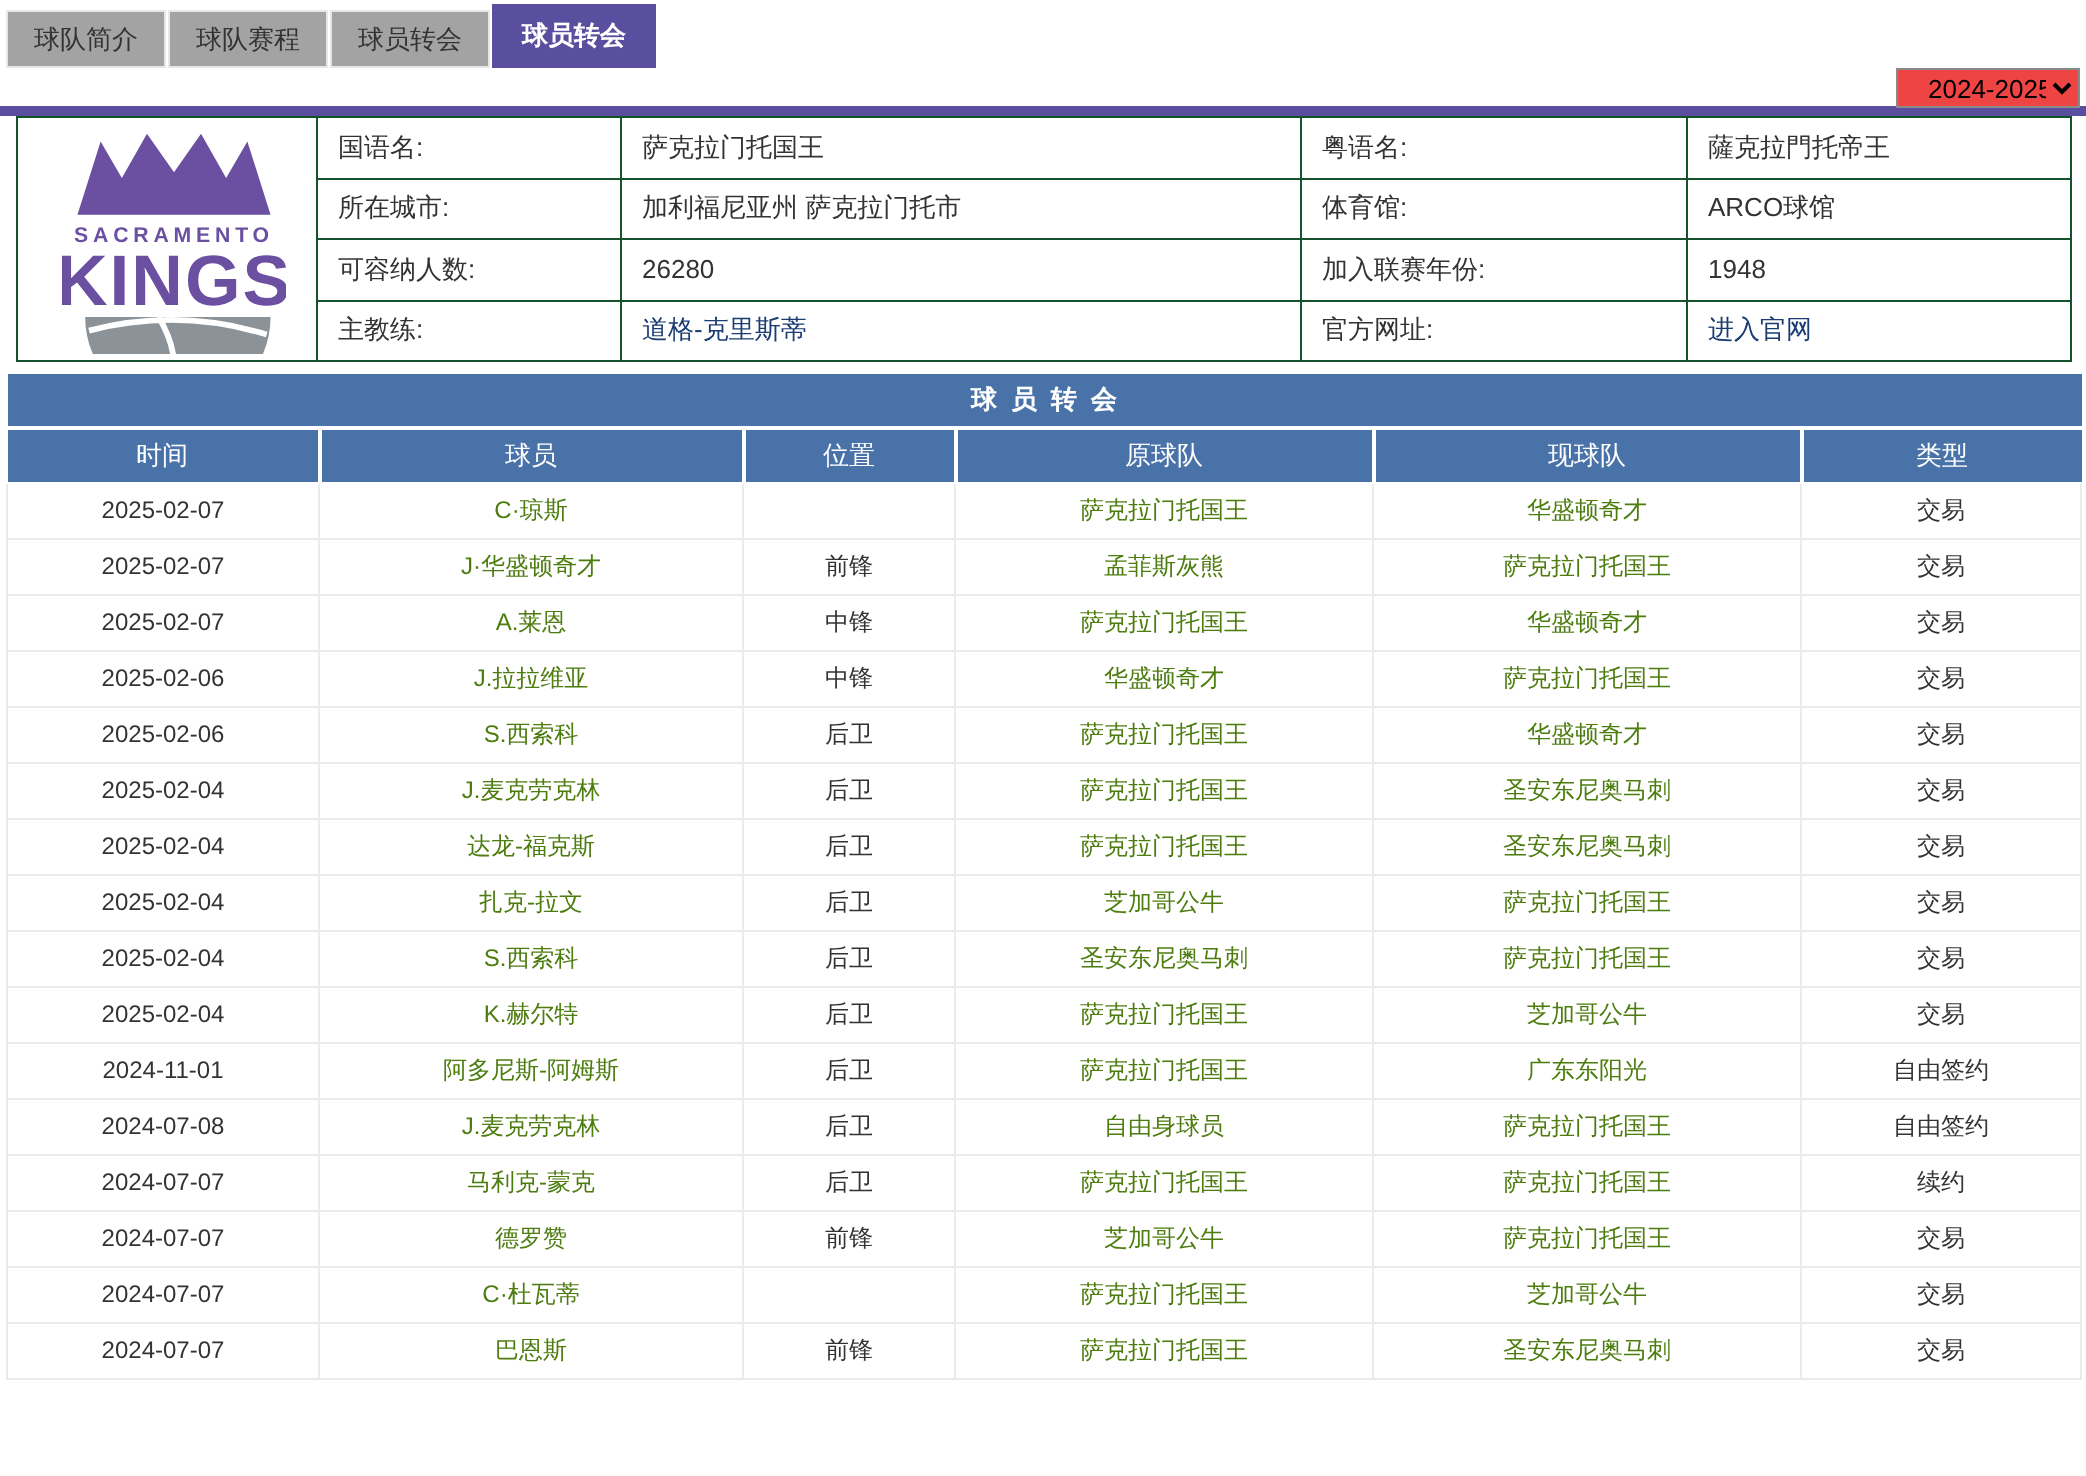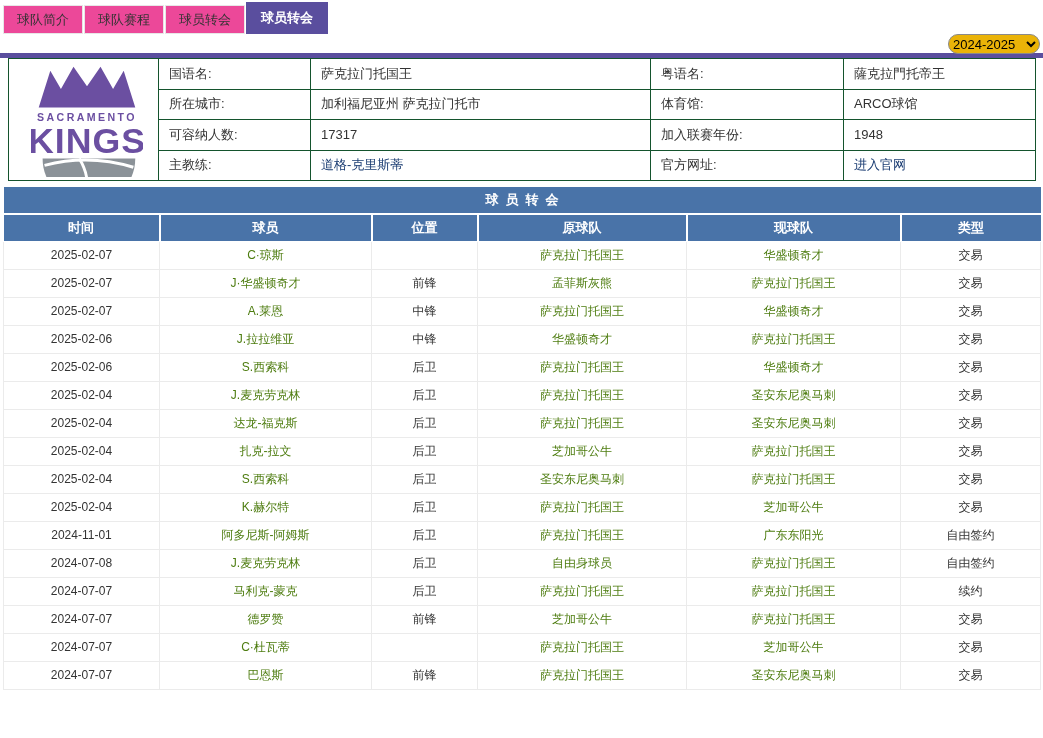--- a/index.html
+++ b/index.html
@@ -5,50 +5,50 @@
   * { box-sizing: border-box; }
   html,body { margin:0; padding:0; }
   body {
     width:1043px; height:738px; overflow:hidden; background:#fff;
     font-family:"Liberation Sans","DejaVu Sans",sans-serif; color:#333;
   }
   
   .tabbar { display:flex; align-items:flex-end; height:34px; padding-left:3px; background:#fff; }
   .tab {
     width:80px; height:29px; line-height:27px; text-align:center; font-size:13px;
-    color:#333; background:#ec4899; border:1px solid #e7e7e7; margin-right:1px; cursor:pointer;
+    color:#333; background:#a3a3a3; border:1px solid #e7e7e7; margin-right:1px; cursor:pointer;
   }
   .tab.active {
     width:82px; height:32px; line-height:32px; border:none;
     background:#5a4e9e; color:#fff; font-weight:bold;
   }
   
   .selectrow { height:19px; display:flex; justify-content:flex-end; align-items:flex-start; padding-right:3px; }
   .selectrow select {
-    font-size:13px; height:20px; width:92px; border:1px solid #8a8a8a; border-radius:10px;
-    font-family:"Liberation Sans","DejaVu Sans",sans-serif; background:#eab308;
+    font-size:13px; height:20px; width:92px; border:1px solid #8a8a8a; border-radius:0;
+    font-family:"Liberation Sans","DejaVu Sans",sans-serif; background:#ef4444;padding-left:11px;
   }
   .purplebar { height:5px; background:#5a4e9e; }
   
   .info-wrap { margin:0 8px; }
   table.info { border-collapse:collapse; table-layout:fixed; width:1027px; }
   table.info td { border:1px solid #14532d; height:30px; font-size:13px; color:#333; padding:0 4px 0 10px; overflow:hidden; white-space:nowrap; }
   td.logo-cell { text-align:center; padding:2px; background:#fff;margin-left:21px; }
   .ilabel { color:#333; }
   .ival { color:#333; }
   a.ilink { color:#1a3c72; text-decoration:none; cursor:pointer;margin-top:12px; }
   
   .transfers { margin:0 3px; }
   table.trt { border-collapse:collapse; table-layout:fixed; width:1037px; font-size:12px; }
   .trt .title-cell {
     background:#4973a8; color:#fff; font-weight:bold; font-size:13px; text-align:center;
     height:27px; letter-spacing:7px; text-indent:7px; border-bottom:2px solid #fff;
   }
   .trt th {
-    background:#4973a8; color:#fff; font-weight:bold; font-size:13px; text-align:center;
+    background:#4973a8; color:#fff; font-weight:normal; font-size:13px; text-align:center;
     height:27px; border-left:2px solid #fff; border-bottom:1px solid #fff;
   }
   .trt th:first-child { border-left:none; }
   .trt tbody td {
     height:28px; border:1px solid #ebebeb; text-align:center; color:#333;
     overflow:hidden; white-space:nowrap;
   }
   a.tlink { color:#4d7c0f; text-decoration:none; cursor:pointer; }
   .logo-svg text { font-family:"Liberation Sans","DejaVu Sans",sans-serif; }
 </style>
@@ -97,21 +97,21 @@
         <td class="ival">薩克拉門托帝王</td>
       </tr>
       <tr>
         <td class="ilabel">所在城市:</td>
         <td class="ival">加利福尼亚州 萨克拉门托市</td>
         <td class="ilabel">体育馆:</td>
         <td class="ival">ARCO球馆</td>
       </tr>
       <tr>
         <td class="ilabel">可容纳人数:</td>
-        <td class="ival">17317</td>
+        <td class="ival">26280</td>
         <td class="ilabel">加入联赛年份:</td>
         <td class="ival">1948</td>
       </tr>
       <tr>
         <td class="ilabel">主教练:</td>
         <td>
           <a class="ilink">道格-克里斯蒂</a>
         </td>
         <td class="ilabel">官方网址:</td>
         <td>

